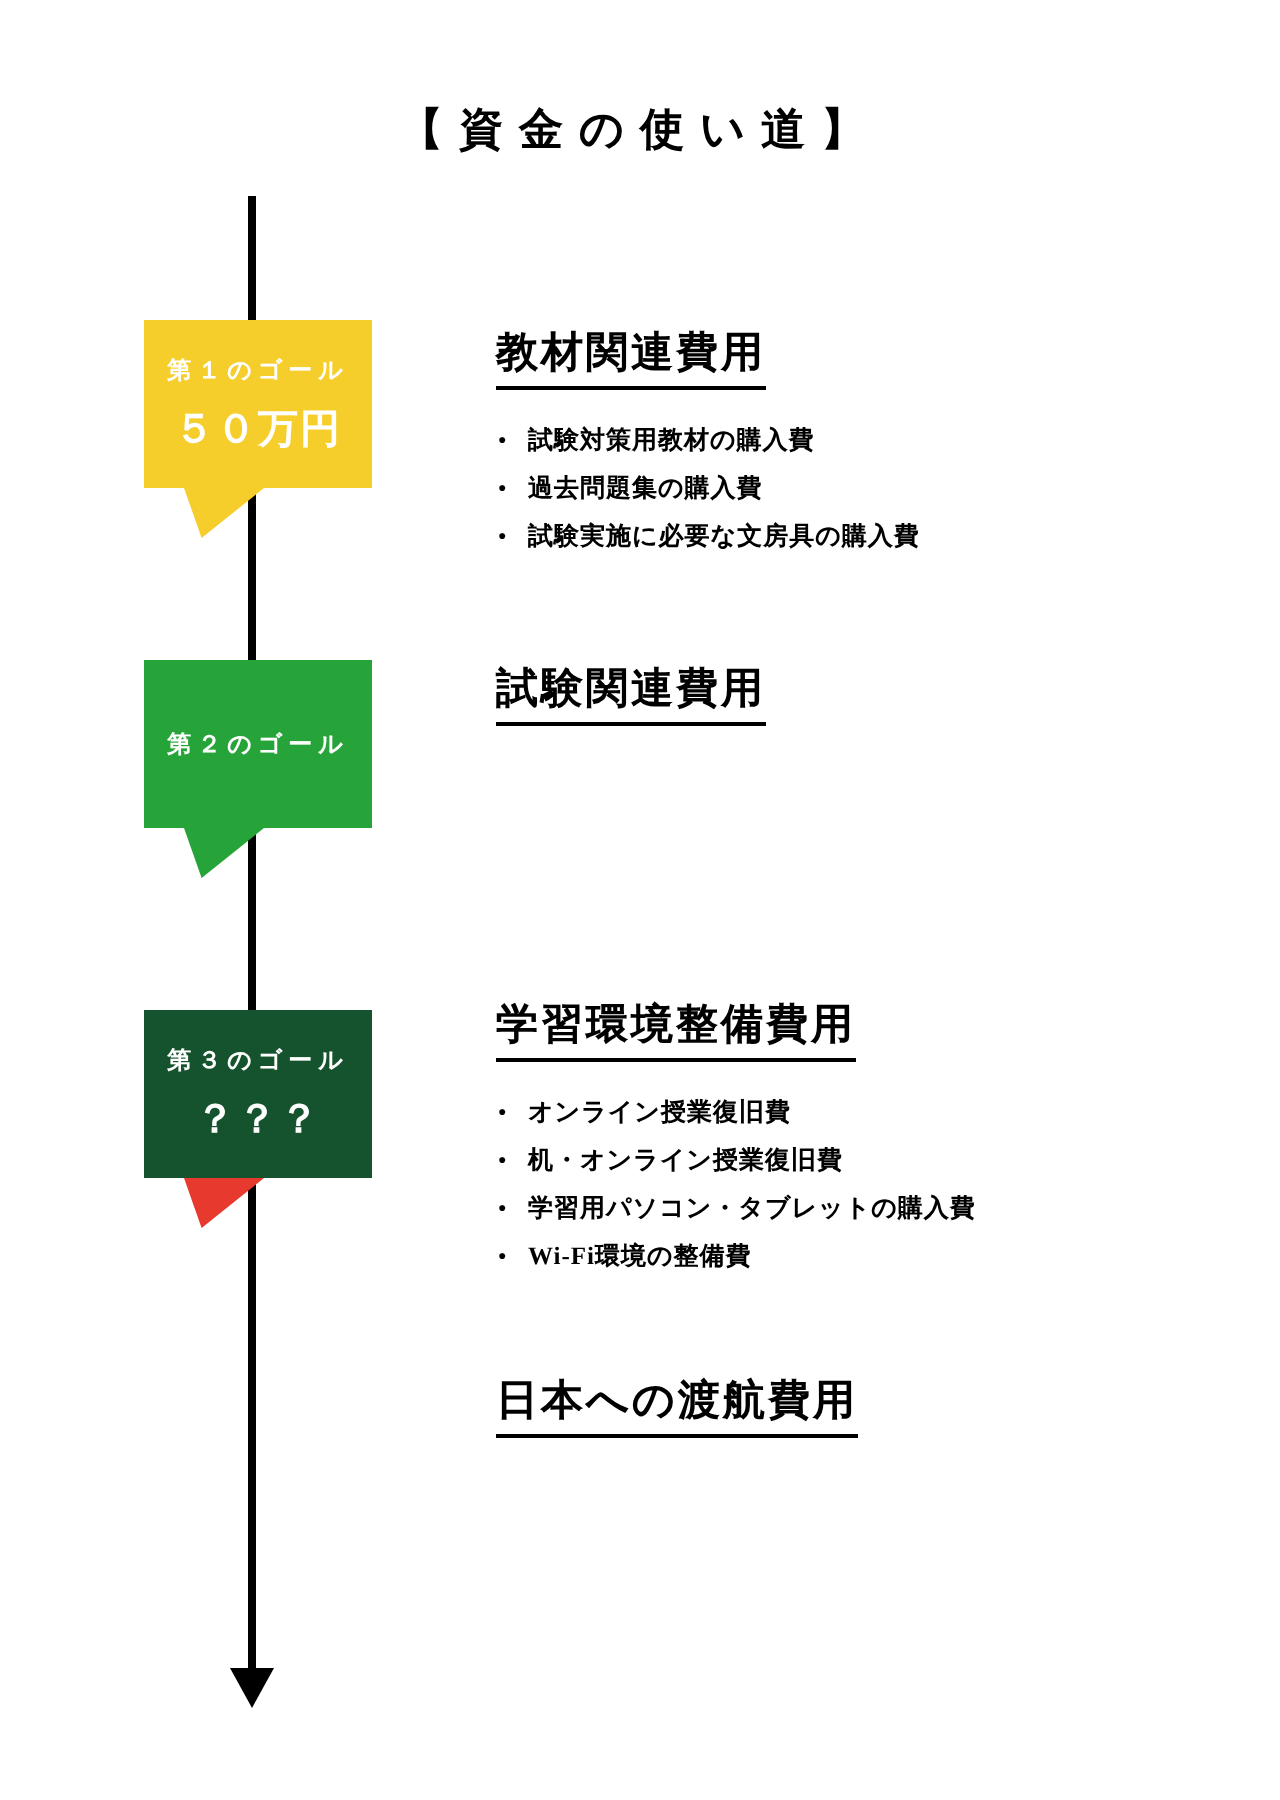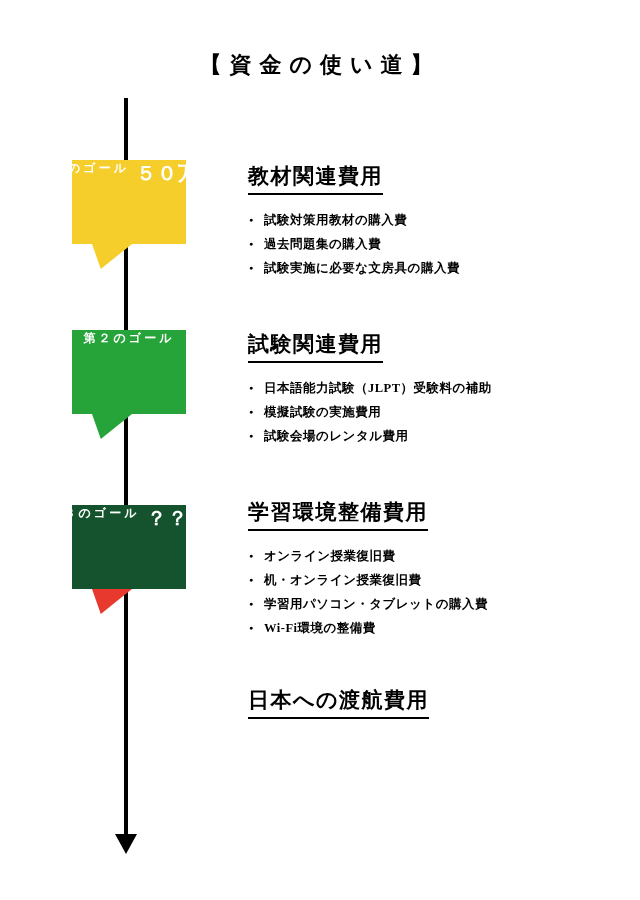--- a/index.html
+++ b/index.html
@@ -26,21 +26,21 @@
   .arrowhead {
     position: absolute; left: 115px; top: 834px;
     width: 22px; height: 20px; background: #000;
     clip-path: polygon(0 0, 100% 0, 50% 100%);
   }
 
   .goal {
     position: absolute; left: 72px;
     width: 114px; height: 84px;
     color: #fff; font-weight: bold; text-align: center;
-    display: flex; flex-direction: row; justify-content: center;
+    display: flex; flex-direction: column; justify-content: center;
     gap: 7px; z-index: 2;
   }
   .goal .tail {
     position: absolute; top: 100%; left: 20px;
     width: 40px; height: 25px;
     clip-path: polygon(0 0, 100% 0, 22% 100%);
   }
   .goal-label { font-size: 12px; letter-spacing: 3px; white-space: nowrap; }
   .goal-amount { font-size: 20px; letter-spacing: 1px; white-space: nowrap; }
   .goal-1 { top: 160px; }
@@ -101,25 +101,20 @@
   <div class="sec-heading">教材関連費用</div>
   <ul>
     <li>試験対策用教材の購入費</li>
     <li>過去問題集の購入費</li>
     <li>試験実施に必要な文房具の購入費</li>
   </ul>
 </div>
 
 <div class="sec sec-2">
   <div class="sec-heading">試験関連費用</div>
-  <ul>
-    <li>日本語能力試験（JLPT）受験料の補助</li>
-    <li>模擬試験の実施費用</li>
-    <li>試験会場のレンタル費用</li>
-  </ul>
 </div>
 
 <div class="sec sec-3">
   <div class="sec-heading">学習環境整備費用</div>
   <ul>
     <li>オンライン授業復旧費</li>
     <li>机・オンライン授業復旧費</li>
     <li>学習用パソコン・タブレットの購入費</li>
     <li>Wi-Fi環境の整備費</li>
   </ul>

